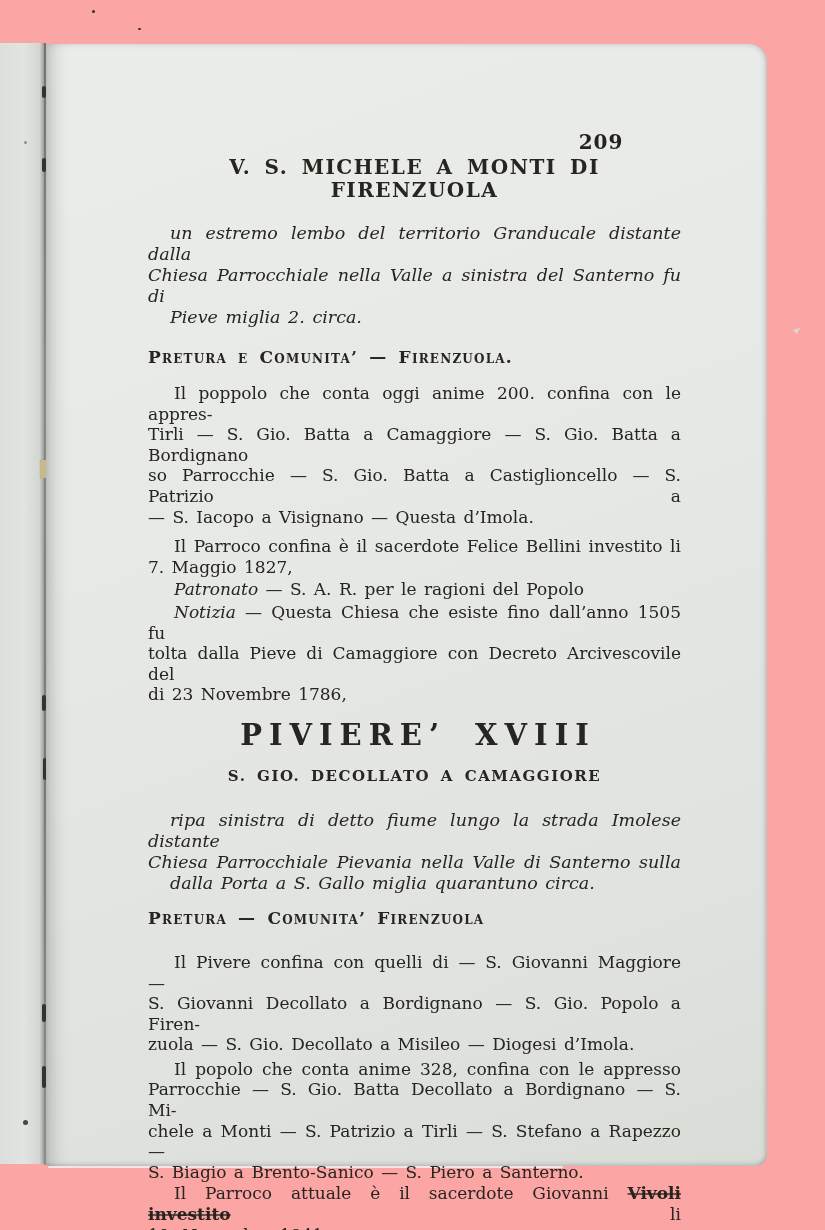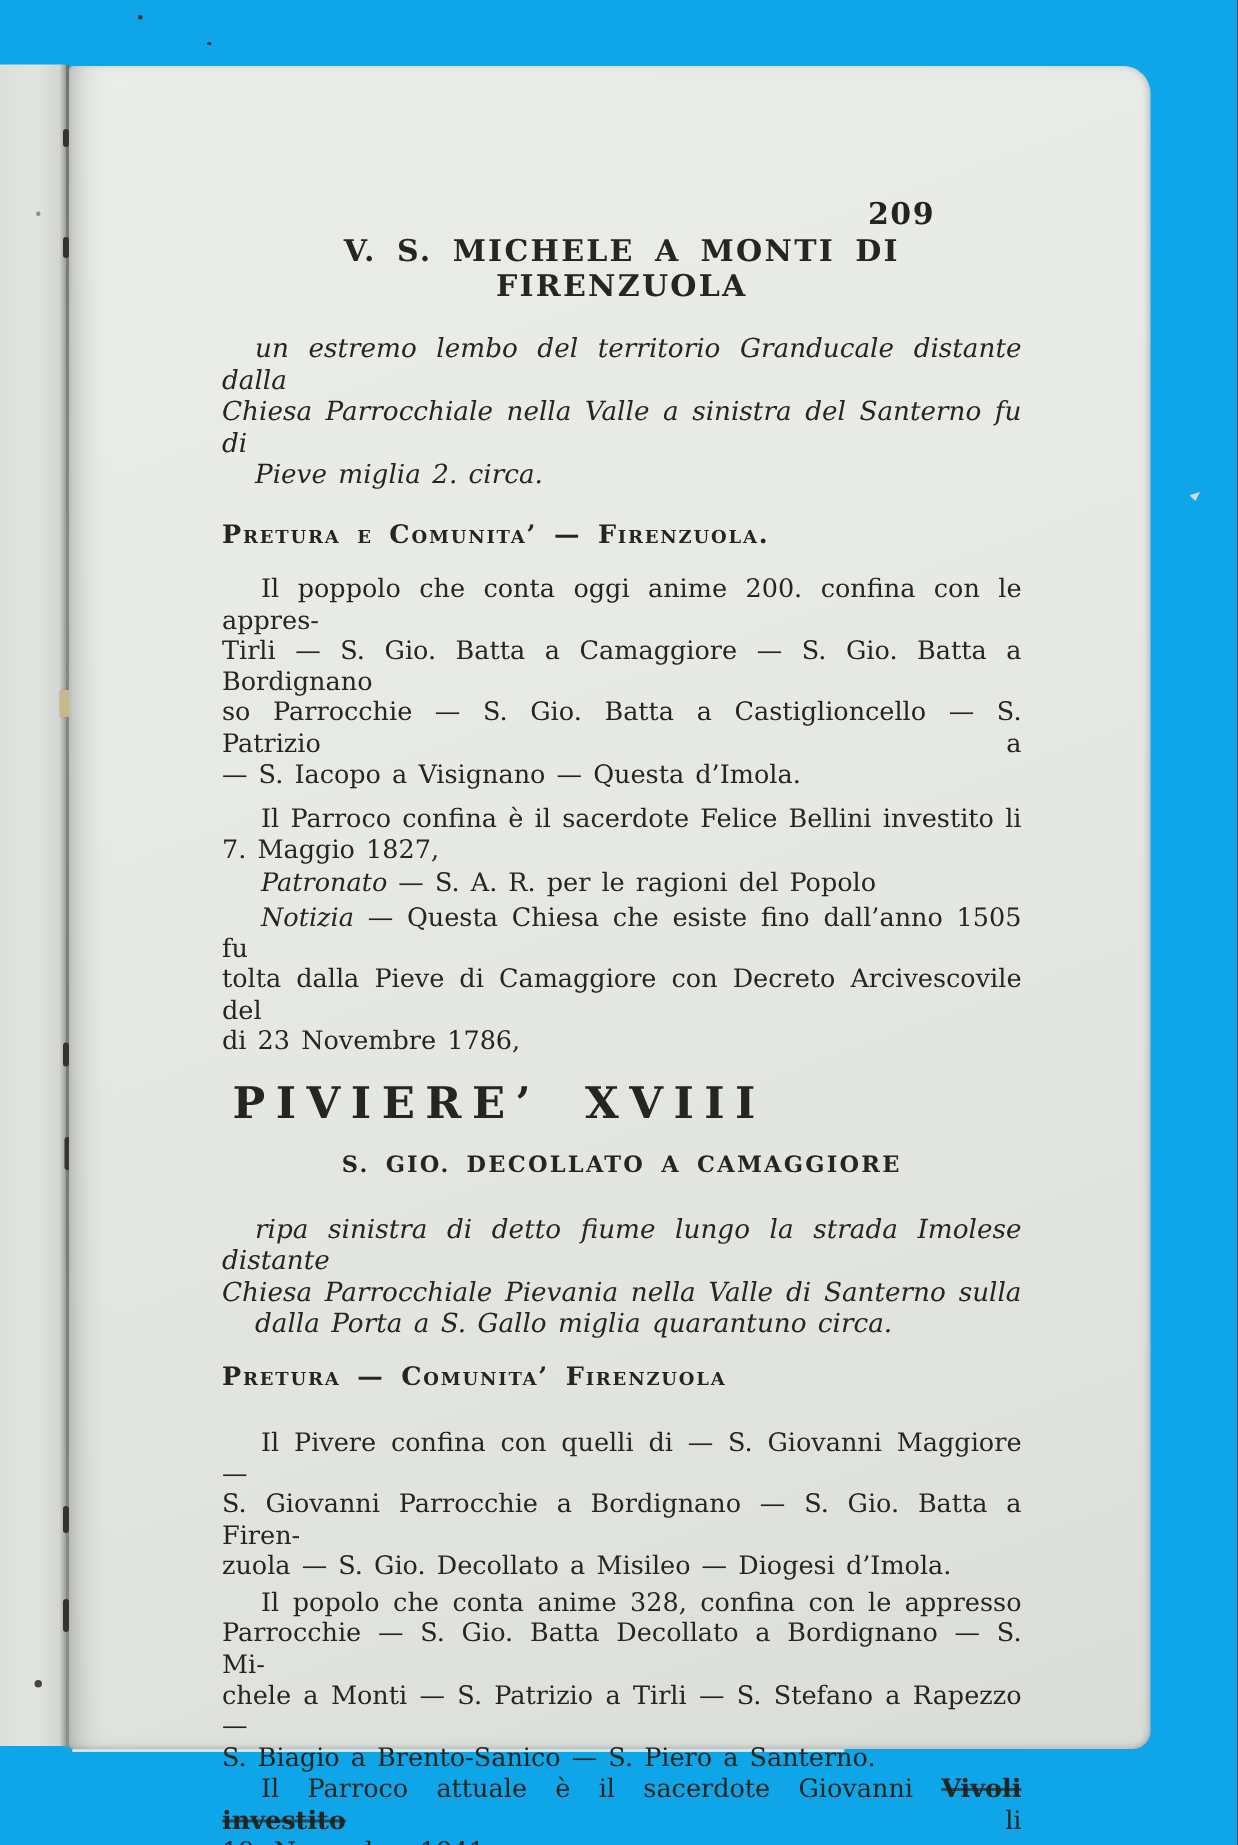--- a/index.html
+++ b/index.html
@@ -1,18 +1,18 @@
 <!DOCTYPE html>
 <html><head>
 <meta charset="utf-8">
 <style>
   html,body { margin:0; padding:0; background:#000; }
   .photo {
     position:relative; width:825px; height:1230px; overflow:hidden;
-    background:#0ea5e9;
+    background:#fca5a5;
     font-family:"DejaVu Serif","Liberation Serif",serif;
   }
   
   .left-page {
     position:absolute; left:0; top:43px; width:44px; height:1121px;
     background:linear-gradient(to right,#dcdfdb 0%,#e1e4e0 55%,#d2d5d1 90%,#9a9d99 100%);
   }
   
   .gutter {
     position:absolute; left:44px; top:43px; width:2px; height:1122px;
@@ -51,21 +51,21 @@
   }
   .content {
     position:absolute; left:148px; top:156px; width:533px;
     color:#26251f; font-size:17px; line-height:20.6px;
   }
   .h1 {
     font-size:20px; font-weight:bold; text-align:center;
     letter-spacing:1.5px; word-spacing:5px; line-height:23px;
   }
   .h2 {
-    font-size:29px; font-weight:bold; text-align:left;
+    font-size:29px; font-weight:bold; text-align:center;
     letter-spacing:7px; word-spacing:12px; line-height:33px; margin-top:14px;
     text-indent:7px;
   }
   .h3 {
     font-size:15px; font-weight:bold; text-align:center;
     letter-spacing:1.5px; word-spacing:4px; line-height:22px; margin-top:13px;
   }
   .subhead {
     text-align:left; font-variant:small-caps; font-size:17px;
     letter-spacing:1.2px; word-spacing:4px; line-height:18px; font-weight:bold;
@@ -166,21 +166,21 @@
     <div class="intro mt-intro2">
       <div class="line hang">ripa sinistra di detto fiume lungo la strada Imolese distante</div>
       <div class="line">Chiesa Parrocchiale Pievania nella Valle di Santerno sulla</div>
       <div class="line n hang">dalla Porta a S. Gallo miglia quarantuno circa.</div>
     </div>
 
     <div class="subhead mt-sub2">Pretura — Comunita’ Firenzuola</div>
 
     <div class="para mt-s2p1">
       <div class="line fi">Il Pivere confina con quelli di — S. Giovanni Maggiore —</div>
-      <div class="line">S. Giovanni Parrocchie a Bordignano — S. Gio. Batta a Firen-</div>
+      <div class="line">S. Giovanni Decollato a Bordignano — S. Gio. Popolo a Firen-</div>
       <div class="line n">zuola — S. Gio. Decollato a Misileo — Diogesi d’Imola.</div>
     </div>
 
     <div class="para mt-s2p2">
       <div class="line fi">Il popolo che conta anime 328, confina con le appresso</div>
       <div class="line">Parrocchie — S. Gio. Batta Decollato a Bordignano — S. Mi-</div>
       <div class="line">chele a Monti — S. Patrizio a Tirli — S. Stefano a Rapezzo —</div>
       <div class="line n">S. Biagio a Brento-Sanico — S. Piero a Santerno.</div>
     </div>
 

